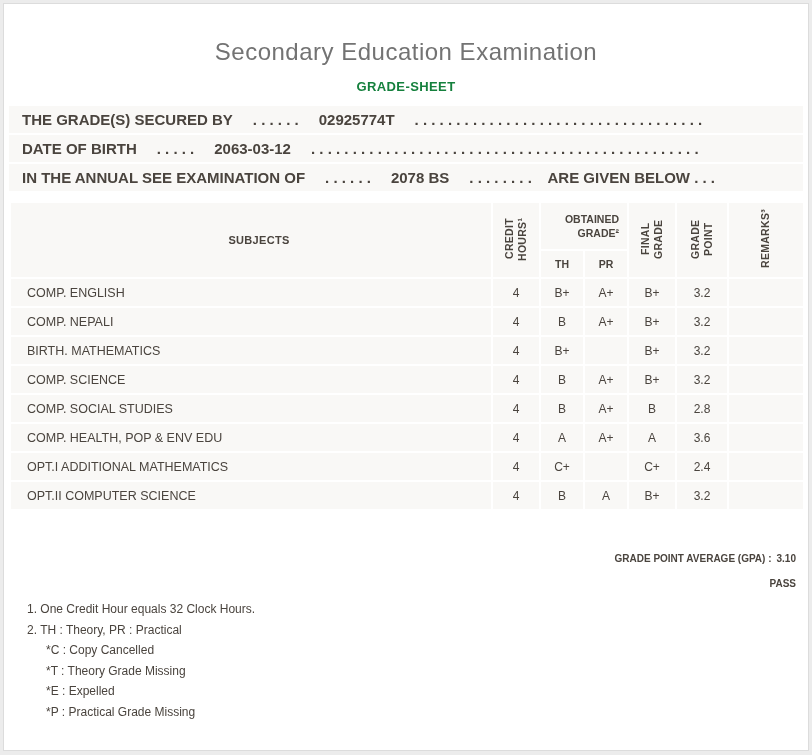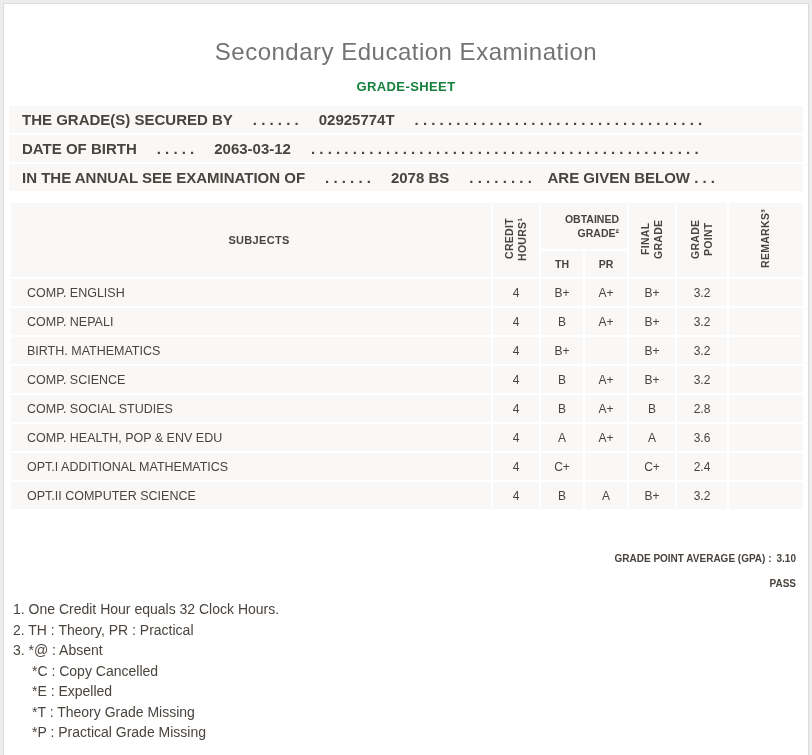--- a/index.html
+++ b/index.html
@@ -98,22 +98,22 @@
   }
   .summary {
     margin: 42px 12px 0 0;
     text-align: right;
     font-size: 10px;
     font-weight: 700;
   }
   .summary .result-line { margin-top: 14px; }
   .gpa-value { margin-left: 5px; }
   .footnotes {
-    margin: 10px 0 0 9px;
-    font-size: 14px;
+    margin: 10px 0 0 23px;
+    font-size: 12px;
   }
   .fn { line-height: 20.5px; }
   .fn.indent { padding-left: 19px; }
 </style>
 </head>
 <body>
 
 <div class="card">
 
   <h1 class="title">Secondary Education Examination</h1>
@@ -246,20 +246,19 @@
   <div class="summary">
     <div class="gpa-line">
       <span>GRADE POINT AVERAGE (GPA) :</span><span class="gpa-value">3.10</span>
     </div>
     <div class="result-line">PASS</div>
   </div>
 
   <div class="footnotes">
     <div class="fn">1. One Credit Hour equals 32 Clock Hours.</div>
     <div class="fn">2. TH : Theory, PR : Practical</div>
-    <div class="fn">3. *@ : Absent</div>
     <div class="fn indent">*C : Copy Cancelled</div>
+    <div class="fn indent">*T : Theory Grade Missing</div>
     <div class="fn indent">*E : Expelled</div>
-    <div class="fn indent">*T : Theory Grade Missing</div>
     <div class="fn indent">*P : Practical Grade Missing</div>
   </div>
 
 </div>
 
 </body></html>

